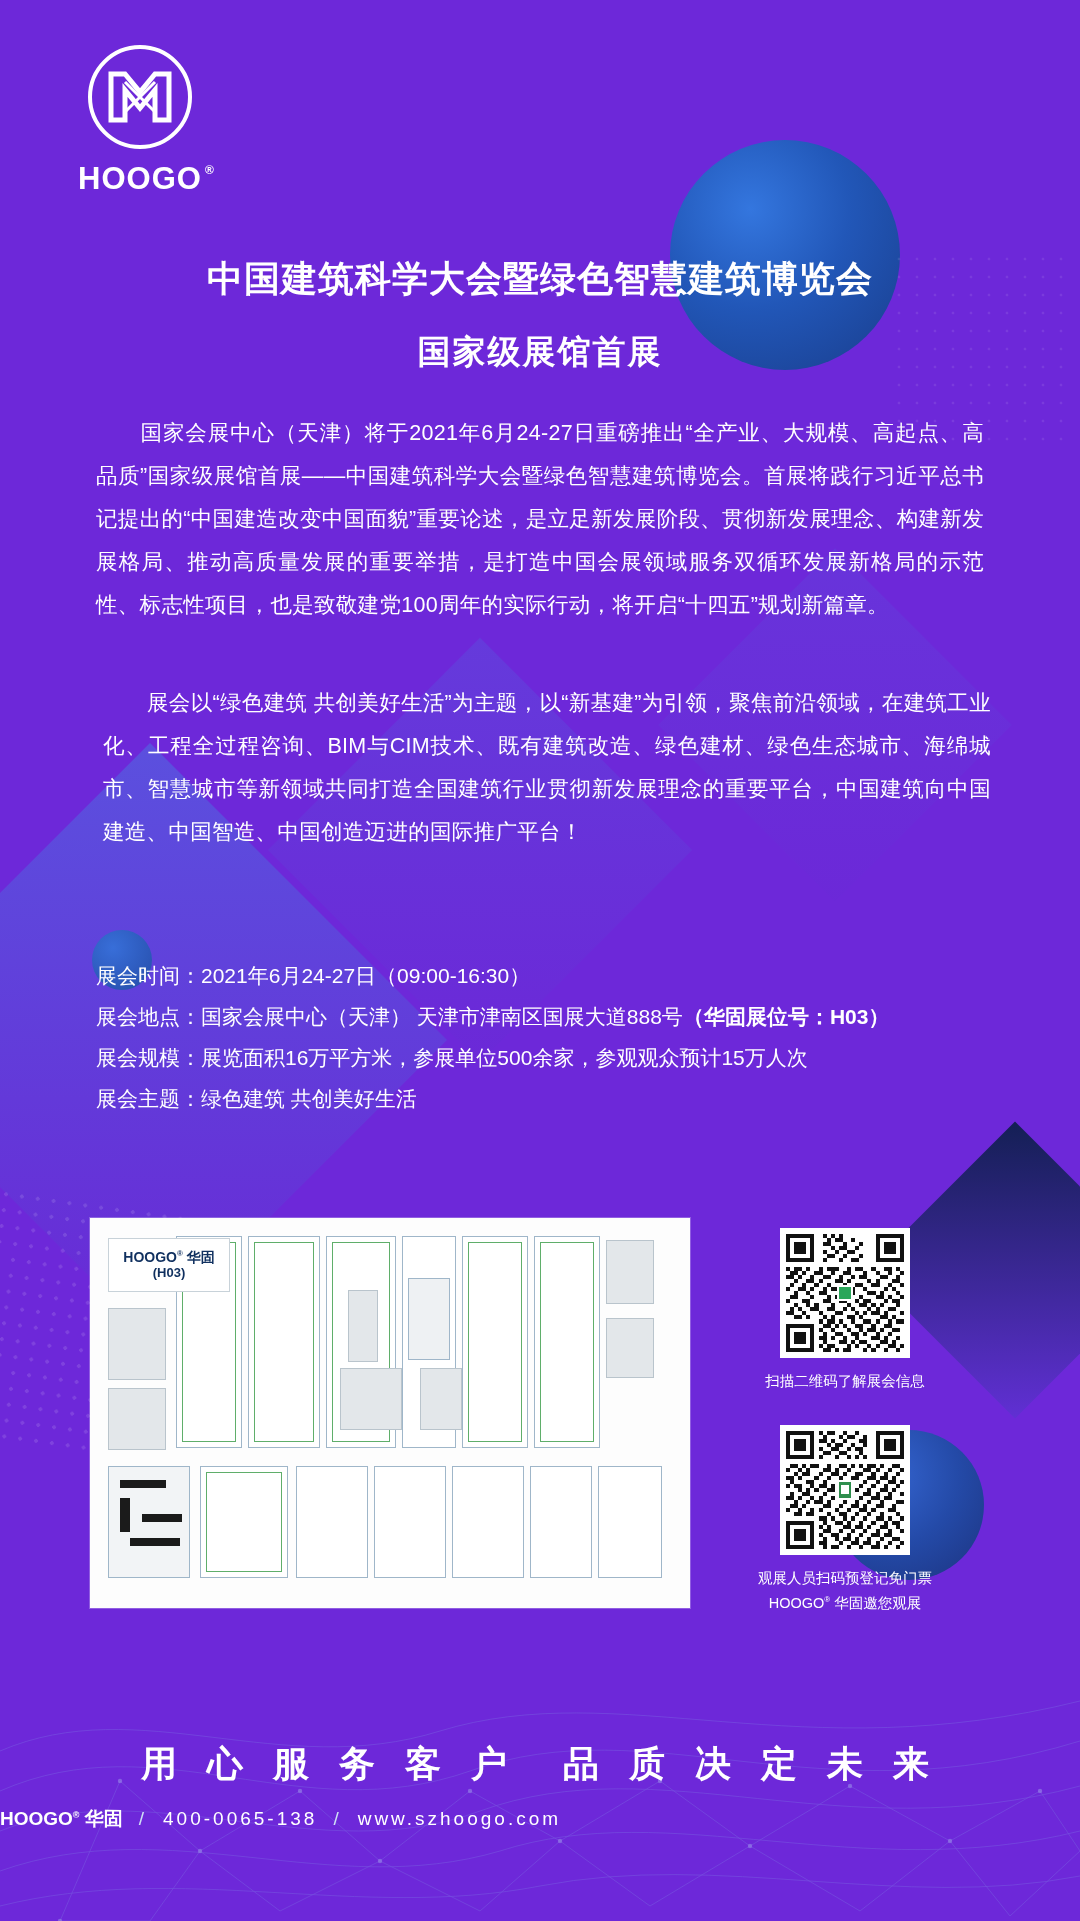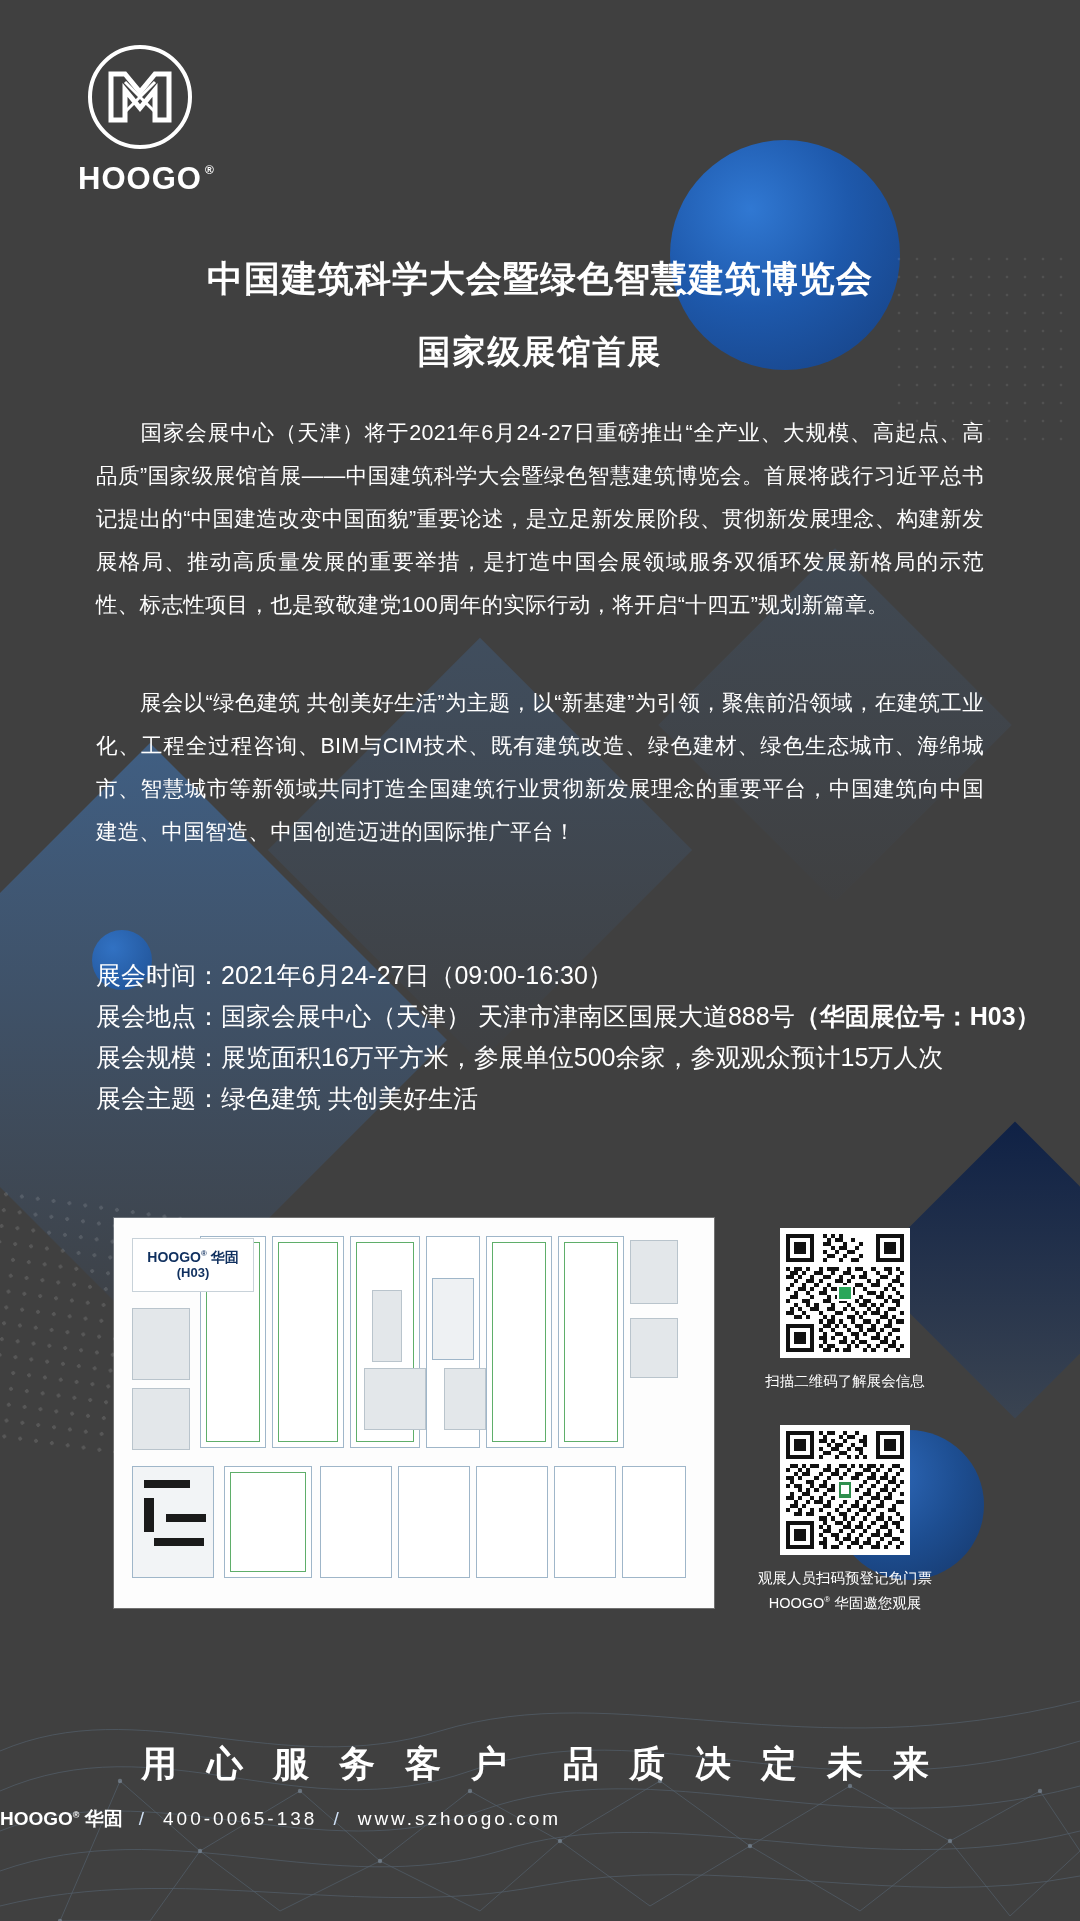--- a/index.html
+++ b/index.html
@@ -11,21 +11,21 @@
     position: relative;
     width: 1080px;
     height: 1921px;
     overflow: hidden;
     font-family: "Liberation Sans", "DejaVu Sans", sans-serif;
     color: #ffffff;
     background:
       radial-gradient(ellipse 900px 700px at 78% 6%, rgba(30,110,215,0.85) 0%, rgba(18,70,160,0.35) 45%, rgba(8,30,80,0) 72%),
       radial-gradient(ellipse 1200px 900px at 10% 35%, rgba(16,72,170,0.55) 0%, rgba(8,34,95,0.2) 55%, rgba(5,20,60,0) 80%),
       linear-gradient(160deg, #12539f 0%, #0e3f87 22%, #0b2d६b 45%, #081f4e 70%, #04122f 100%);
-    background-color: #404040;
+    background-color: #6d28d9;
   }
   
   .bg-layer { position:absolute; inset:0; overflow:hidden; }
   .circ {
     position:absolute;
     border-radius:50%;
   }
   .c1 {
     width: 230px; height: 230px;
     right: 180px; top: 140px;
@@ -125,43 +125,42 @@
   .body-text {
     position:absolute;
     left: 96px;
     width: 888px;
     font-size: 21.5px;
     line-height: 43px;
     letter-spacing: .3px;
     text-align: justify;
   }
   .p1 { top: 412px; }
-  .p2 { top: 682px; }
+  .p2 { top: 682px; margin-left: 7px; }
   .indent { display:inline-block; width: 44px; }
   
   .info {
     position:absolute;
     left: 96px;
     top: 955px;
     width: 880px;
-    font-size: 25px;
+    font-size: 21px;
     line-height: 41px;
   }
   .info .row { white-space: nowrap; }
   .info b { font-weight: bold; }
   .info .note { font-weight: bold; margin-top: 8px; }
   
   .floorplan {
     position:absolute;
     left: 90px; top: 1218px;
     width: 600px; height: 390px;
     background: #fdfdfd;
     box-shadow: 0 0 0 1px rgba(255,255,255,.25);
     overflow:hidden;
-    margin-left:24px;
   }
   .fp-grid { position:absolute; inset:0; }
   .fp-cell {
     position:absolute;
     border: 1px solid #9fb6c9;
     background: #ffffff;
   }
   .fp-green { border-color:#5fae6a; }
   .fp-fill { background:#e3e7ea; border-color:#b9c4cc; }
   .fp-hl {

